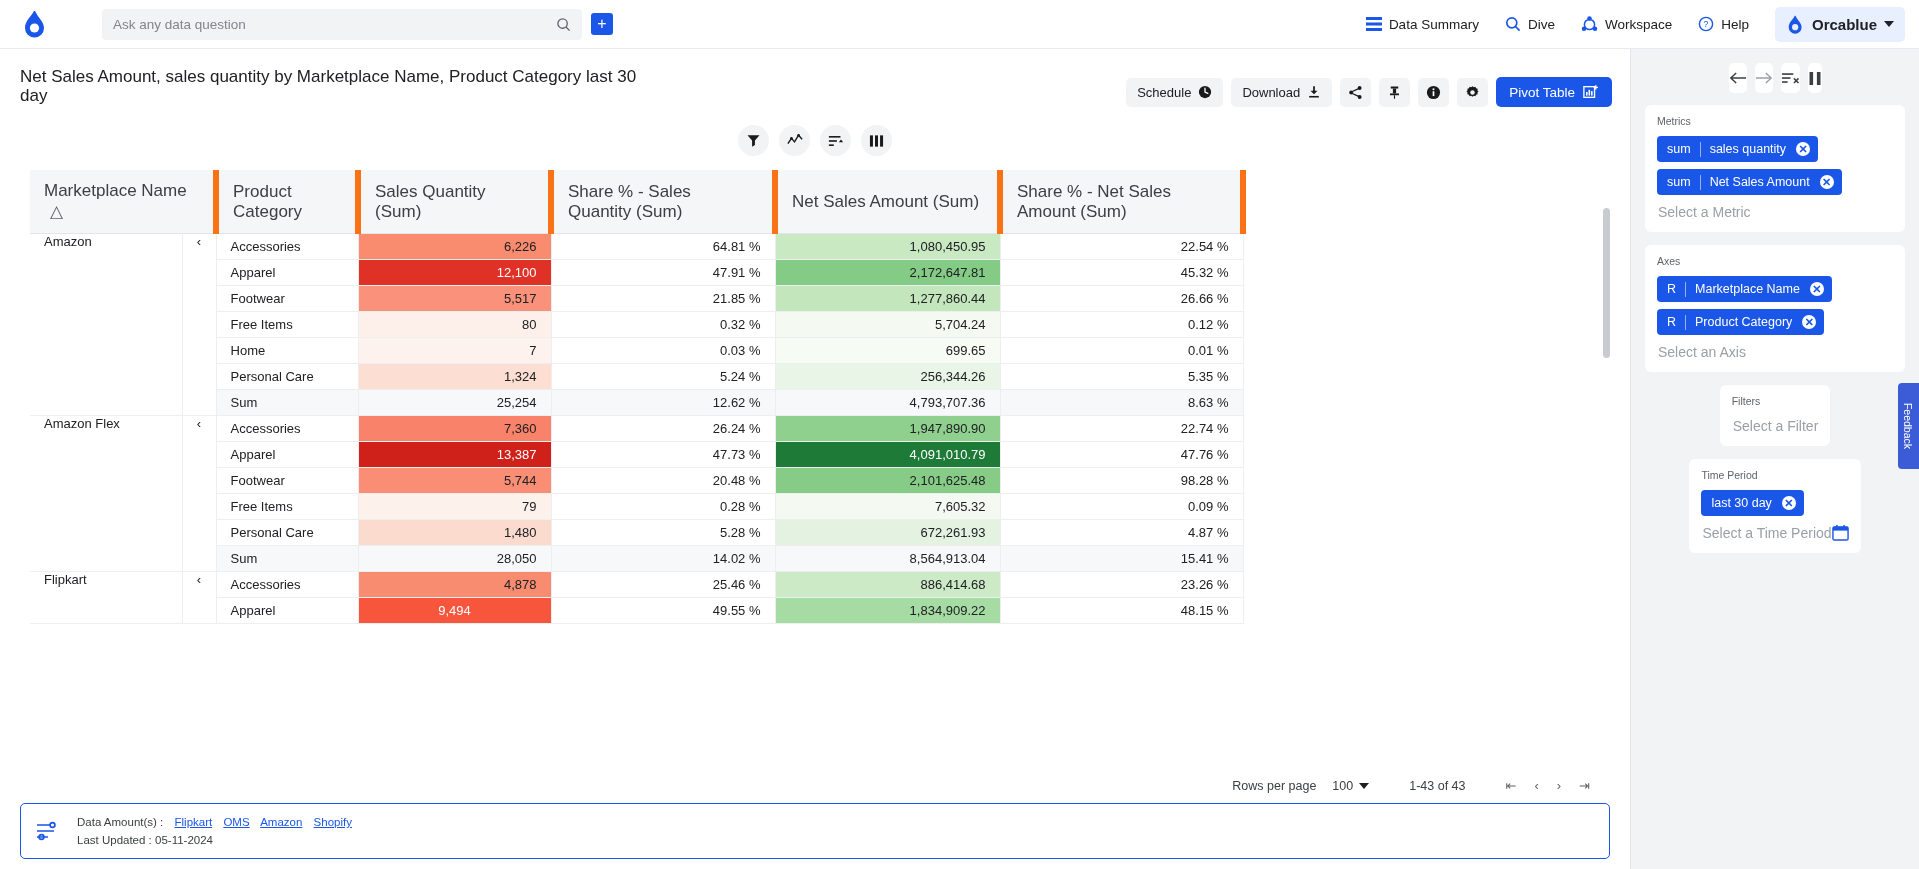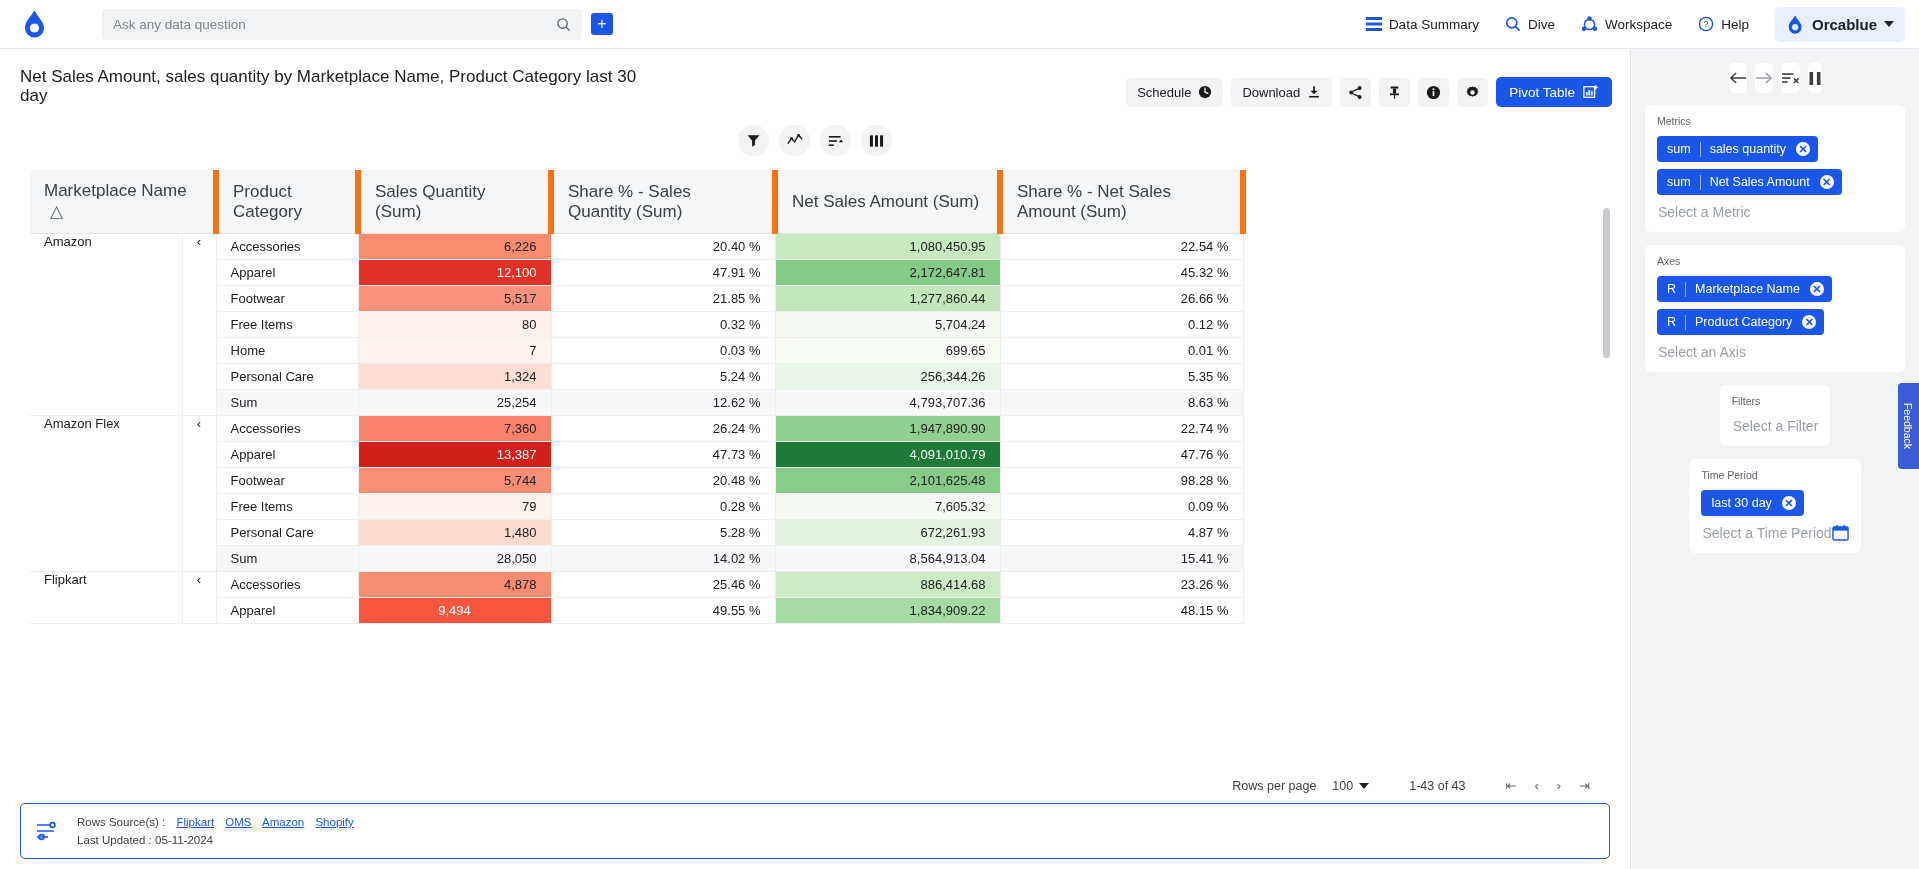--- a/index.html
+++ b/index.html
@@ -338,21 +338,21 @@
               <th>Net Sales Amount (Sum)</th>
               <th>Share % - Net Sales Amount (Sum)</th>
             </tr>
           </thead>
           <tbody>
               <tr class="grouptop">
                 <td class="mkt" rowspan="7">Amazon</td>
                 <td class="chev" rowspan="7">‹</td>
                 <td>Accessories</td>
                 <td class="num" style="background: rgb(249, 139, 111); color: rgb(32, 33, 36);">6,226</td>
-                <td class="num">20.40 %</td>
+                <td class="num">64.81 %</td>
                 <td class="num" style="background: rgb(201, 233, 194); color: rgb(32, 33, 36);">1,080,450.95</td>
                 <td class="num">22.54 %</td>
               </tr>
               <tr>
                 <td>Apparel</td>
                 <td class="num" style="background: rgb(224, 49, 39); color: rgb(255, 255, 255);">12,100</td>
                 <td class="num">47.91 %</td>
                 <td class="num" style="background: rgb(132, 203, 134); color: rgb(32, 33, 36);">2,172,647.81</td>
                 <td class="num">45.32 %</td>
               </tr>
@@ -472,21 +472,21 @@
       </div>
 
       <div class="srcbox">
         <svg width="24" height="24" viewBox="0 0 24 24">
           <path d="M2 6 h13 M2 12 h17 M2 18 h11" stroke="#1a56e8" stroke-width="1.7"></path>
           <circle cx="17.5" cy="6" r="2.4" fill="none" stroke="#1a56e8" stroke-width="1.7"></circle>
           <circle cx="6.5" cy="18" r="2.4" fill="none" stroke="#1a56e8" stroke-width="1.7"></circle>
         </svg>
         <div class="srctext">
           <div>
-            <span>Rows Source(s) :</span>
+            <span>Data Amount(s) :</span>
             <span style="margin-left:8px">
               <a href="#">Flipkart</a>
               <a href="#">OMS</a>
               <a href="#">Amazon</a>
               <a href="#">Shopify</a>
             </span>
           </div>
           <div>
             <span>Last Updated :</span>
             <span>05-11-2024</span>

